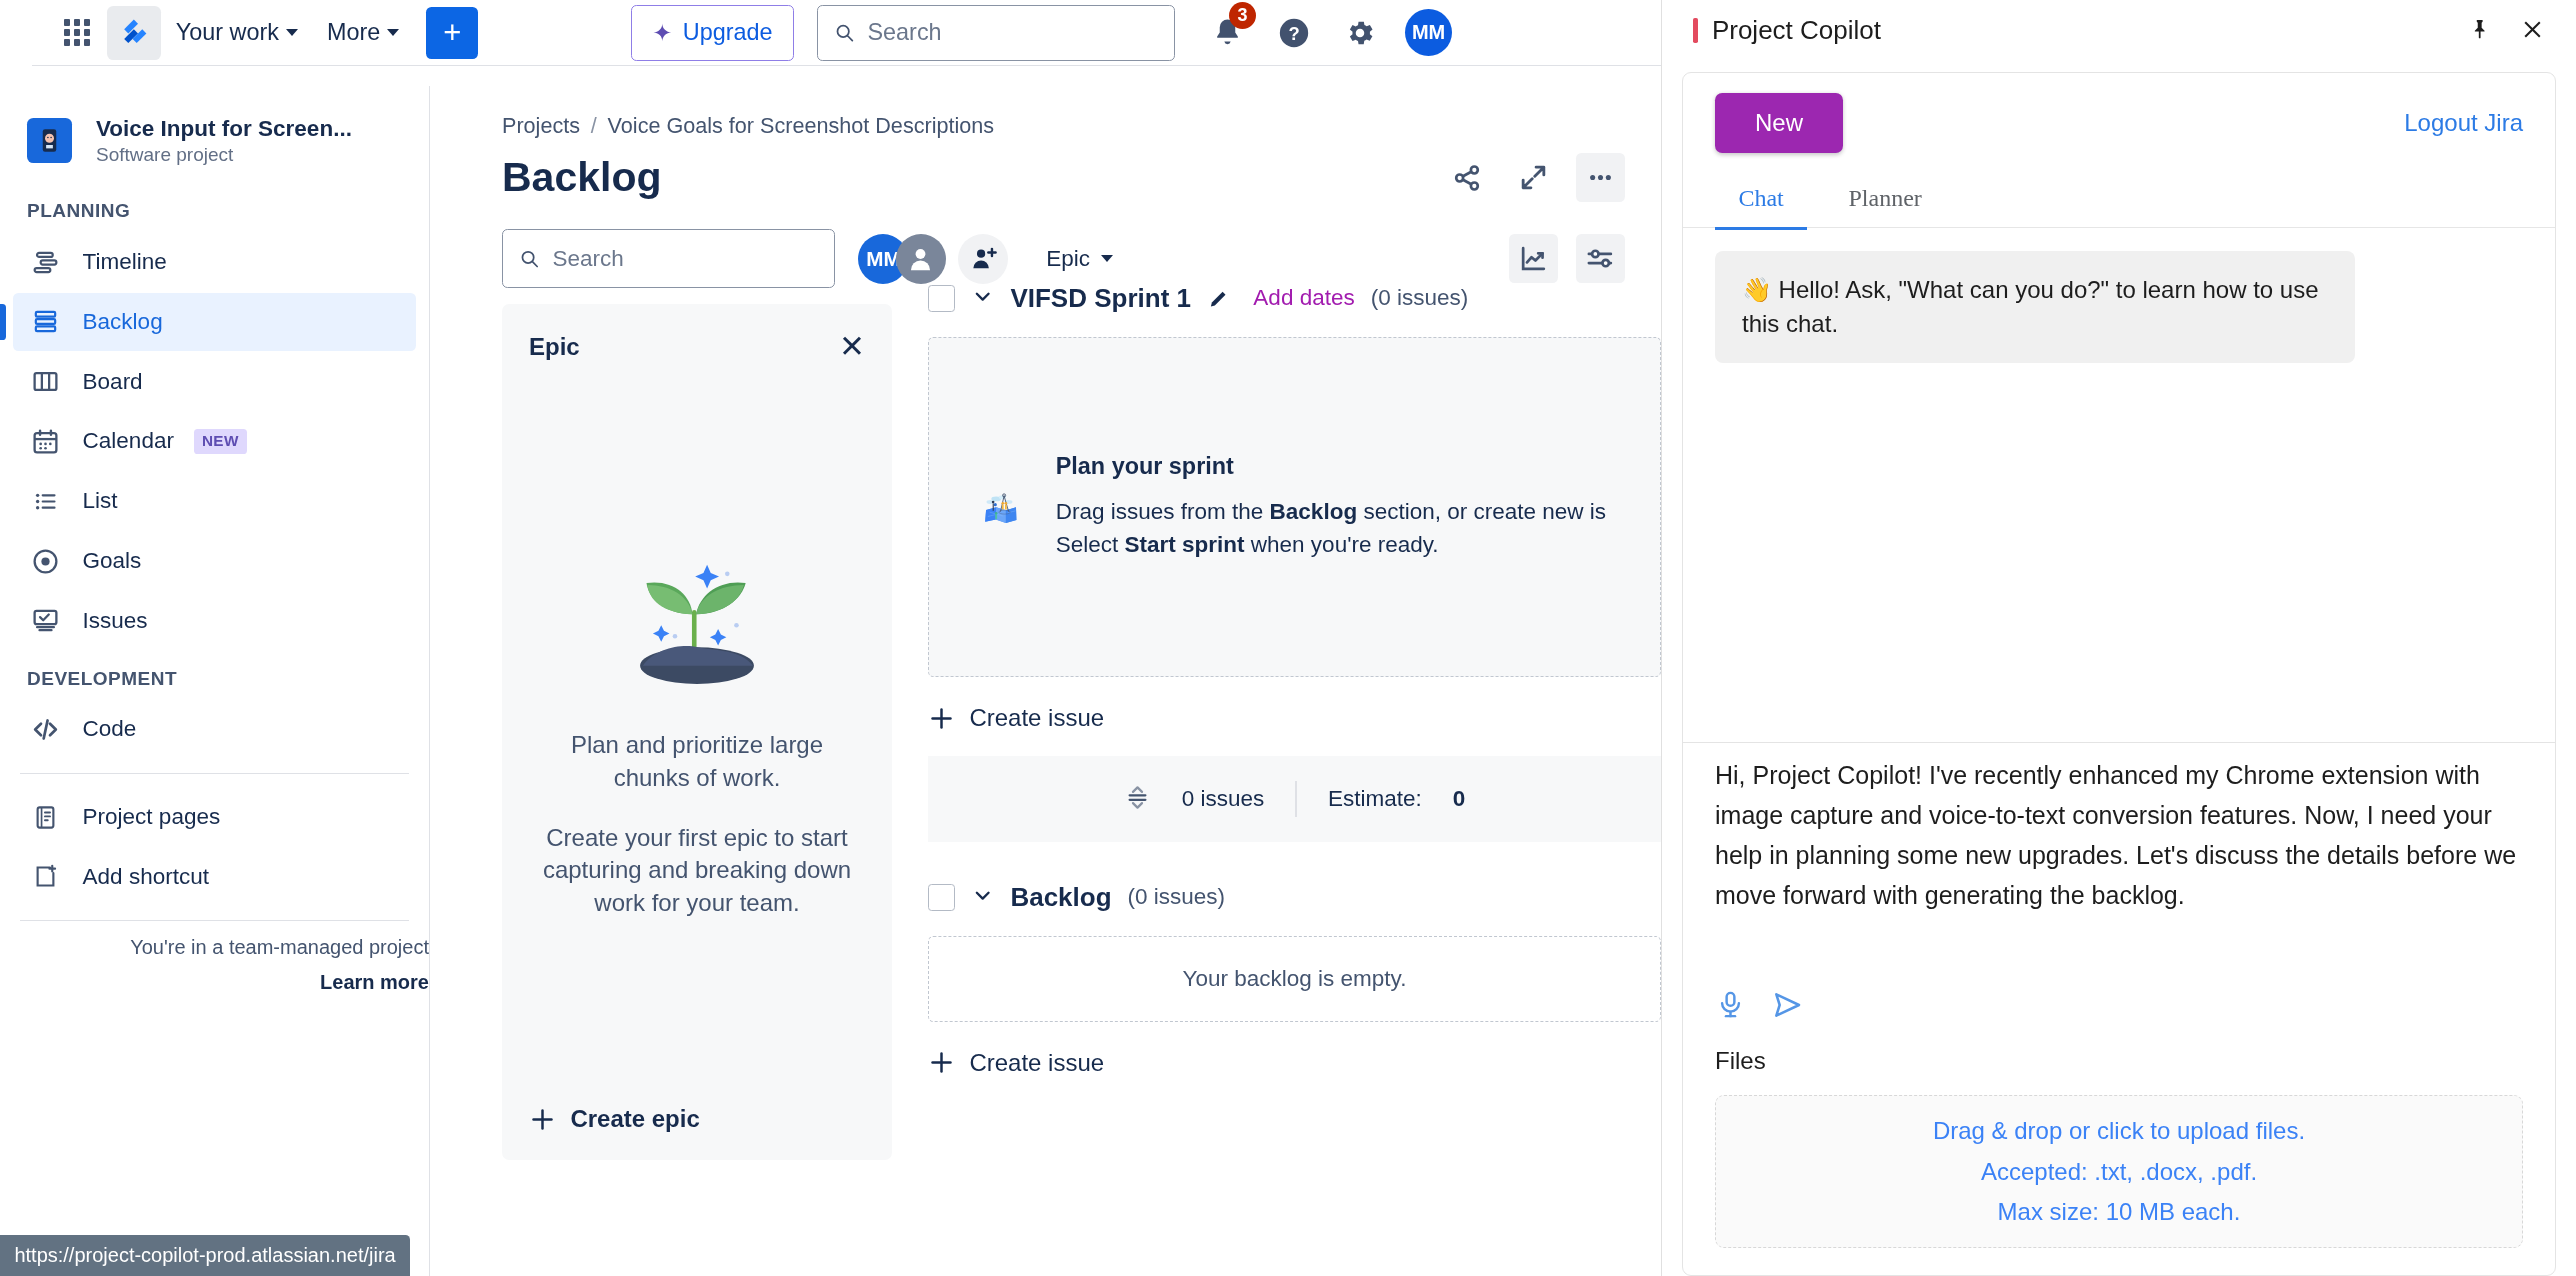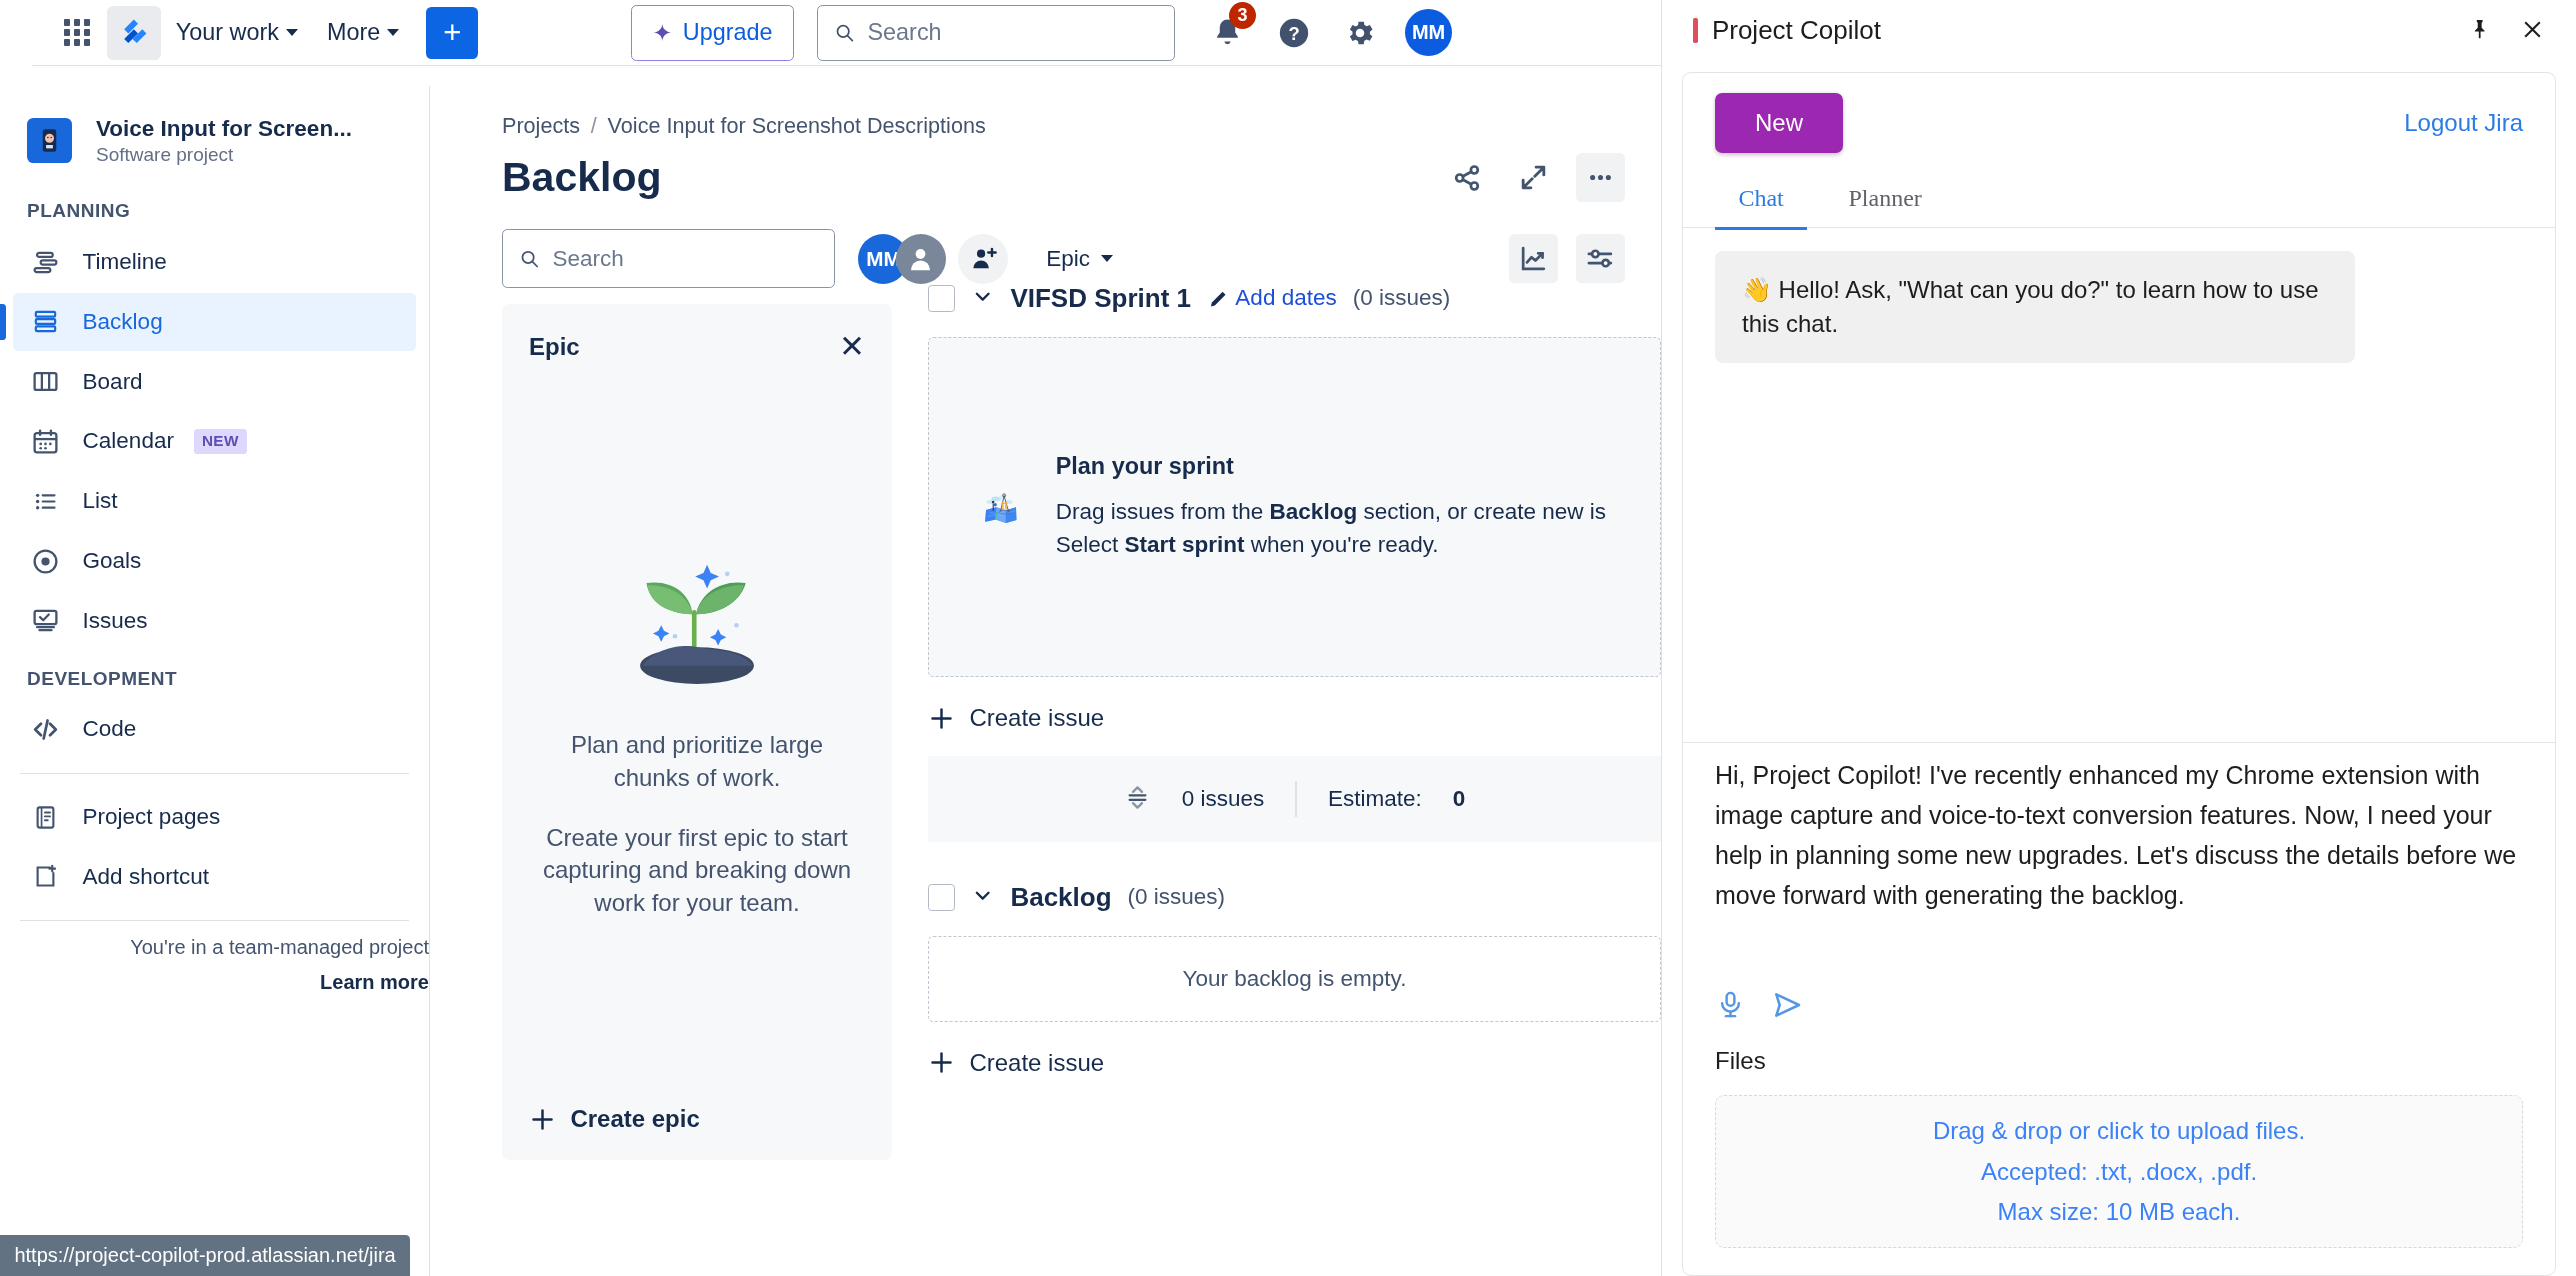--- a/index.html
+++ b/index.html
@@ -115,21 +115,21 @@
   .epicbody{flex:1;display:flex;flex-direction:column;align-items:center;justify-content:center;text-align:center;}
   .epic-t1{font-size:24px;color:#44546f;line-height:1.36;margin-top:43px;max-width:315px;}
   .epic-t2{font-size:24px;color:#44546f;line-height:1.36;margin-top:27px;max-width:342px;}
   .createepic{display:flex;align-items:center;gap:14.4px;font-size:24px;font-weight:bold;color:#172b4d;cursor:pointer;margin-top:auto;}
 
   .blcol{flex:1;padding-left:36px;padding-right:0;min-width:0;}
   .sprintrow{display:flex;align-items:center;gap:16px;margin-top:-21.6px;}
   .cbox{width:27px;height:27px;border:1.8px solid #b3bac5;border-radius:3.6px;background:#fff;cursor:pointer;flex:0 0 27px;}
   .caret{cursor:pointer;display:inline-block;}
   .sprintname{font-size:26px;font-weight:bold;color:#172b4d;white-space:nowrap;}
-  .adddates{display:flex;align-items:center;gap:5px;font-size:22.5px;color:#1d4ed8;cursor:pointer;}
+  .adddates{display:flex;align-items:center;gap:23px;font-size:22.5px;color:#a21caf;cursor:pointer;}
   .issuecount{font-size:22.5px;color:#44546f;}
   .dropzone{
     border:1.8px dashed #c1c7d0;border-radius:5.4px;background:#f7f8f9;margin-top:23.4px;
     height:340px;display:flex;align-items:center;gap:31px;padding:0 54px;
   }
   .dz-txt h4{font-size:23.4px;font-weight:bold;color:#172b4d;margin-bottom:14.4px;}
   .dz-txt p{font-size:22.5px;color:#172b4d;line-height:1.48;white-space:nowrap;}
   .createissue{display:flex;align-items:center;gap:14.4px;font-size:24px;color:#172b4d;cursor:pointer;padding:27px 0 23.4px 0;}
   .sprintfoot{background:#f7f8f9;height:86px;display:flex;align-items:center;justify-content:center;gap:31px;margin-top:0;}
   .sf-txt{font-size:22.5px;color:#172b4d;}
@@ -407,21 +407,21 @@
   <div class="sb-foot">
     <div>You're in a team-managed project</div>
     <a>Learn more</a>
   </div>
 </div>
 
 <div class="main">
   <div class="bcrumb">
     <a>Projects</a>
     <span class="sep">/</span>
-    <a>Voice Input for Screenshot Descriptions</a>
+    <a>Voice Goals for Screenshot Descriptions</a>
   </div>
 
   <div class="title-row">
     <div class="pagetitle">Backlog</div>
     <div class="title-actions">
       <div class="iconbtn">
         <svg width="32" height="32" viewBox="0 0 24 24">
             <circle cx="17.5" cy="6" r="2.6" fill="none" stroke="#44546f" stroke-width="2"></circle>
             <circle cx="6.5" cy="12" r="2.6" fill="none" stroke="#44546f" stroke-width="2"></circle>
             <circle cx="17.5" cy="18" r="2.6" fill="none" stroke="#44546f" stroke-width="2"></circle>

